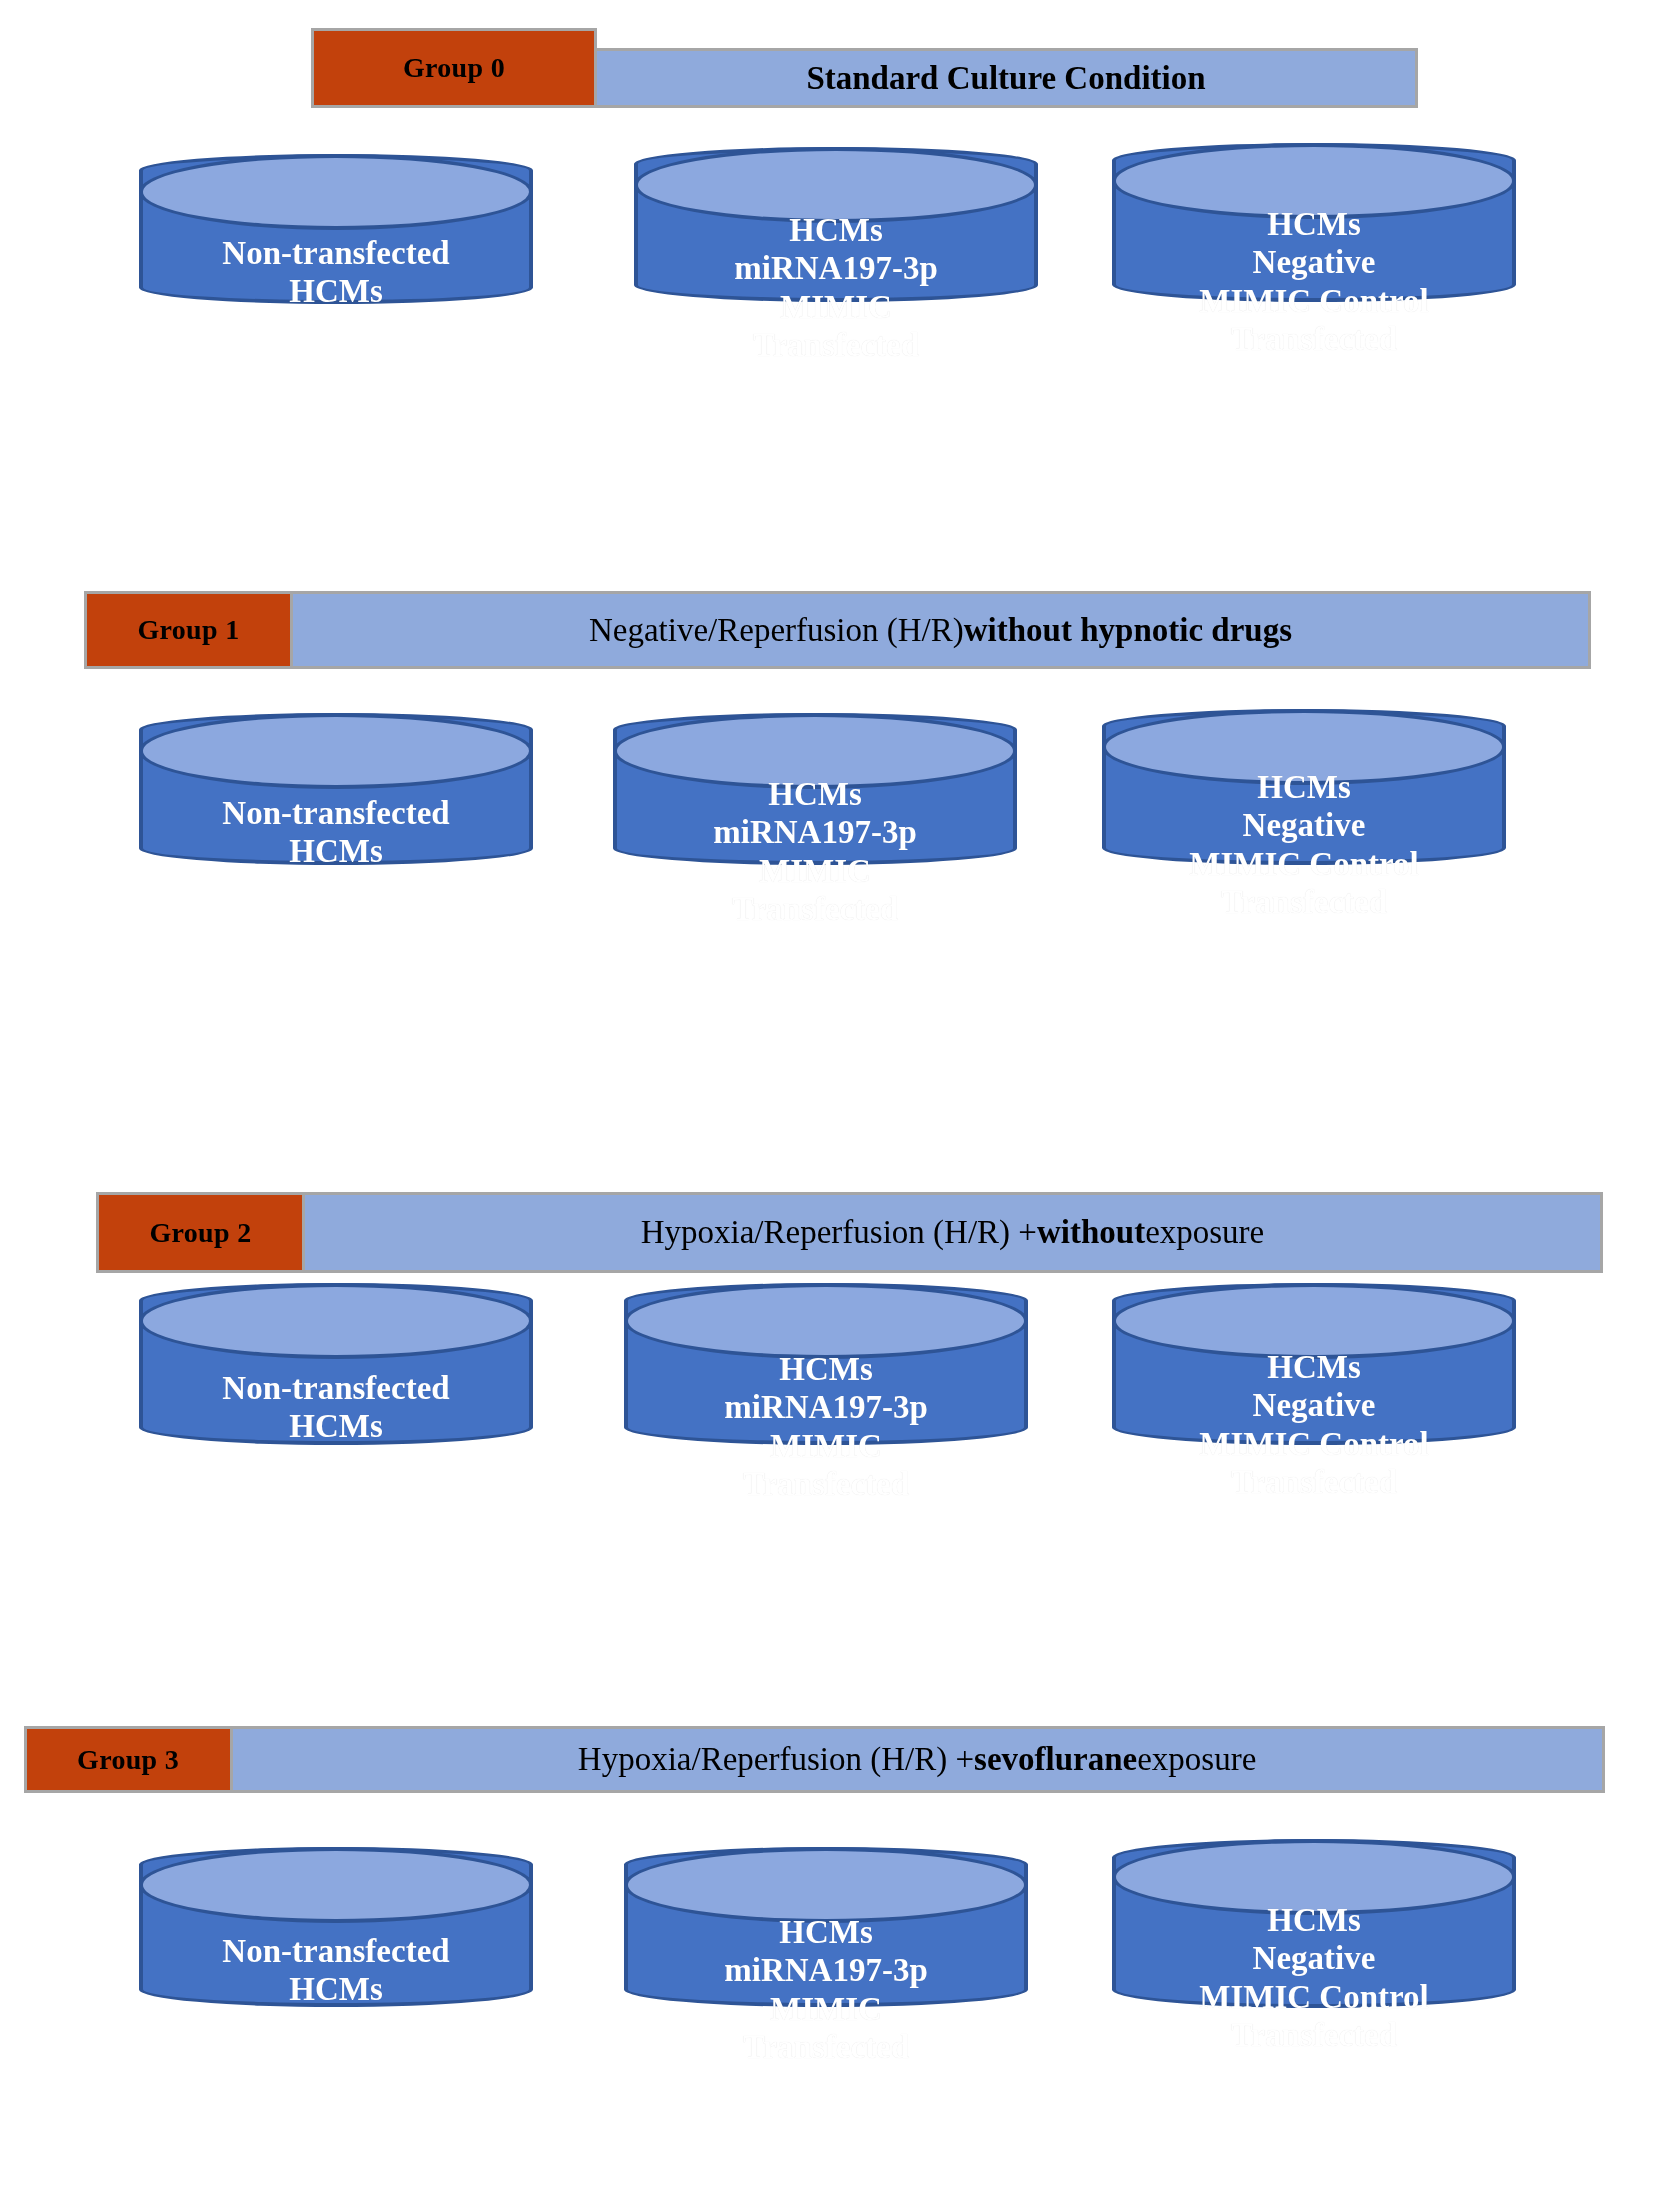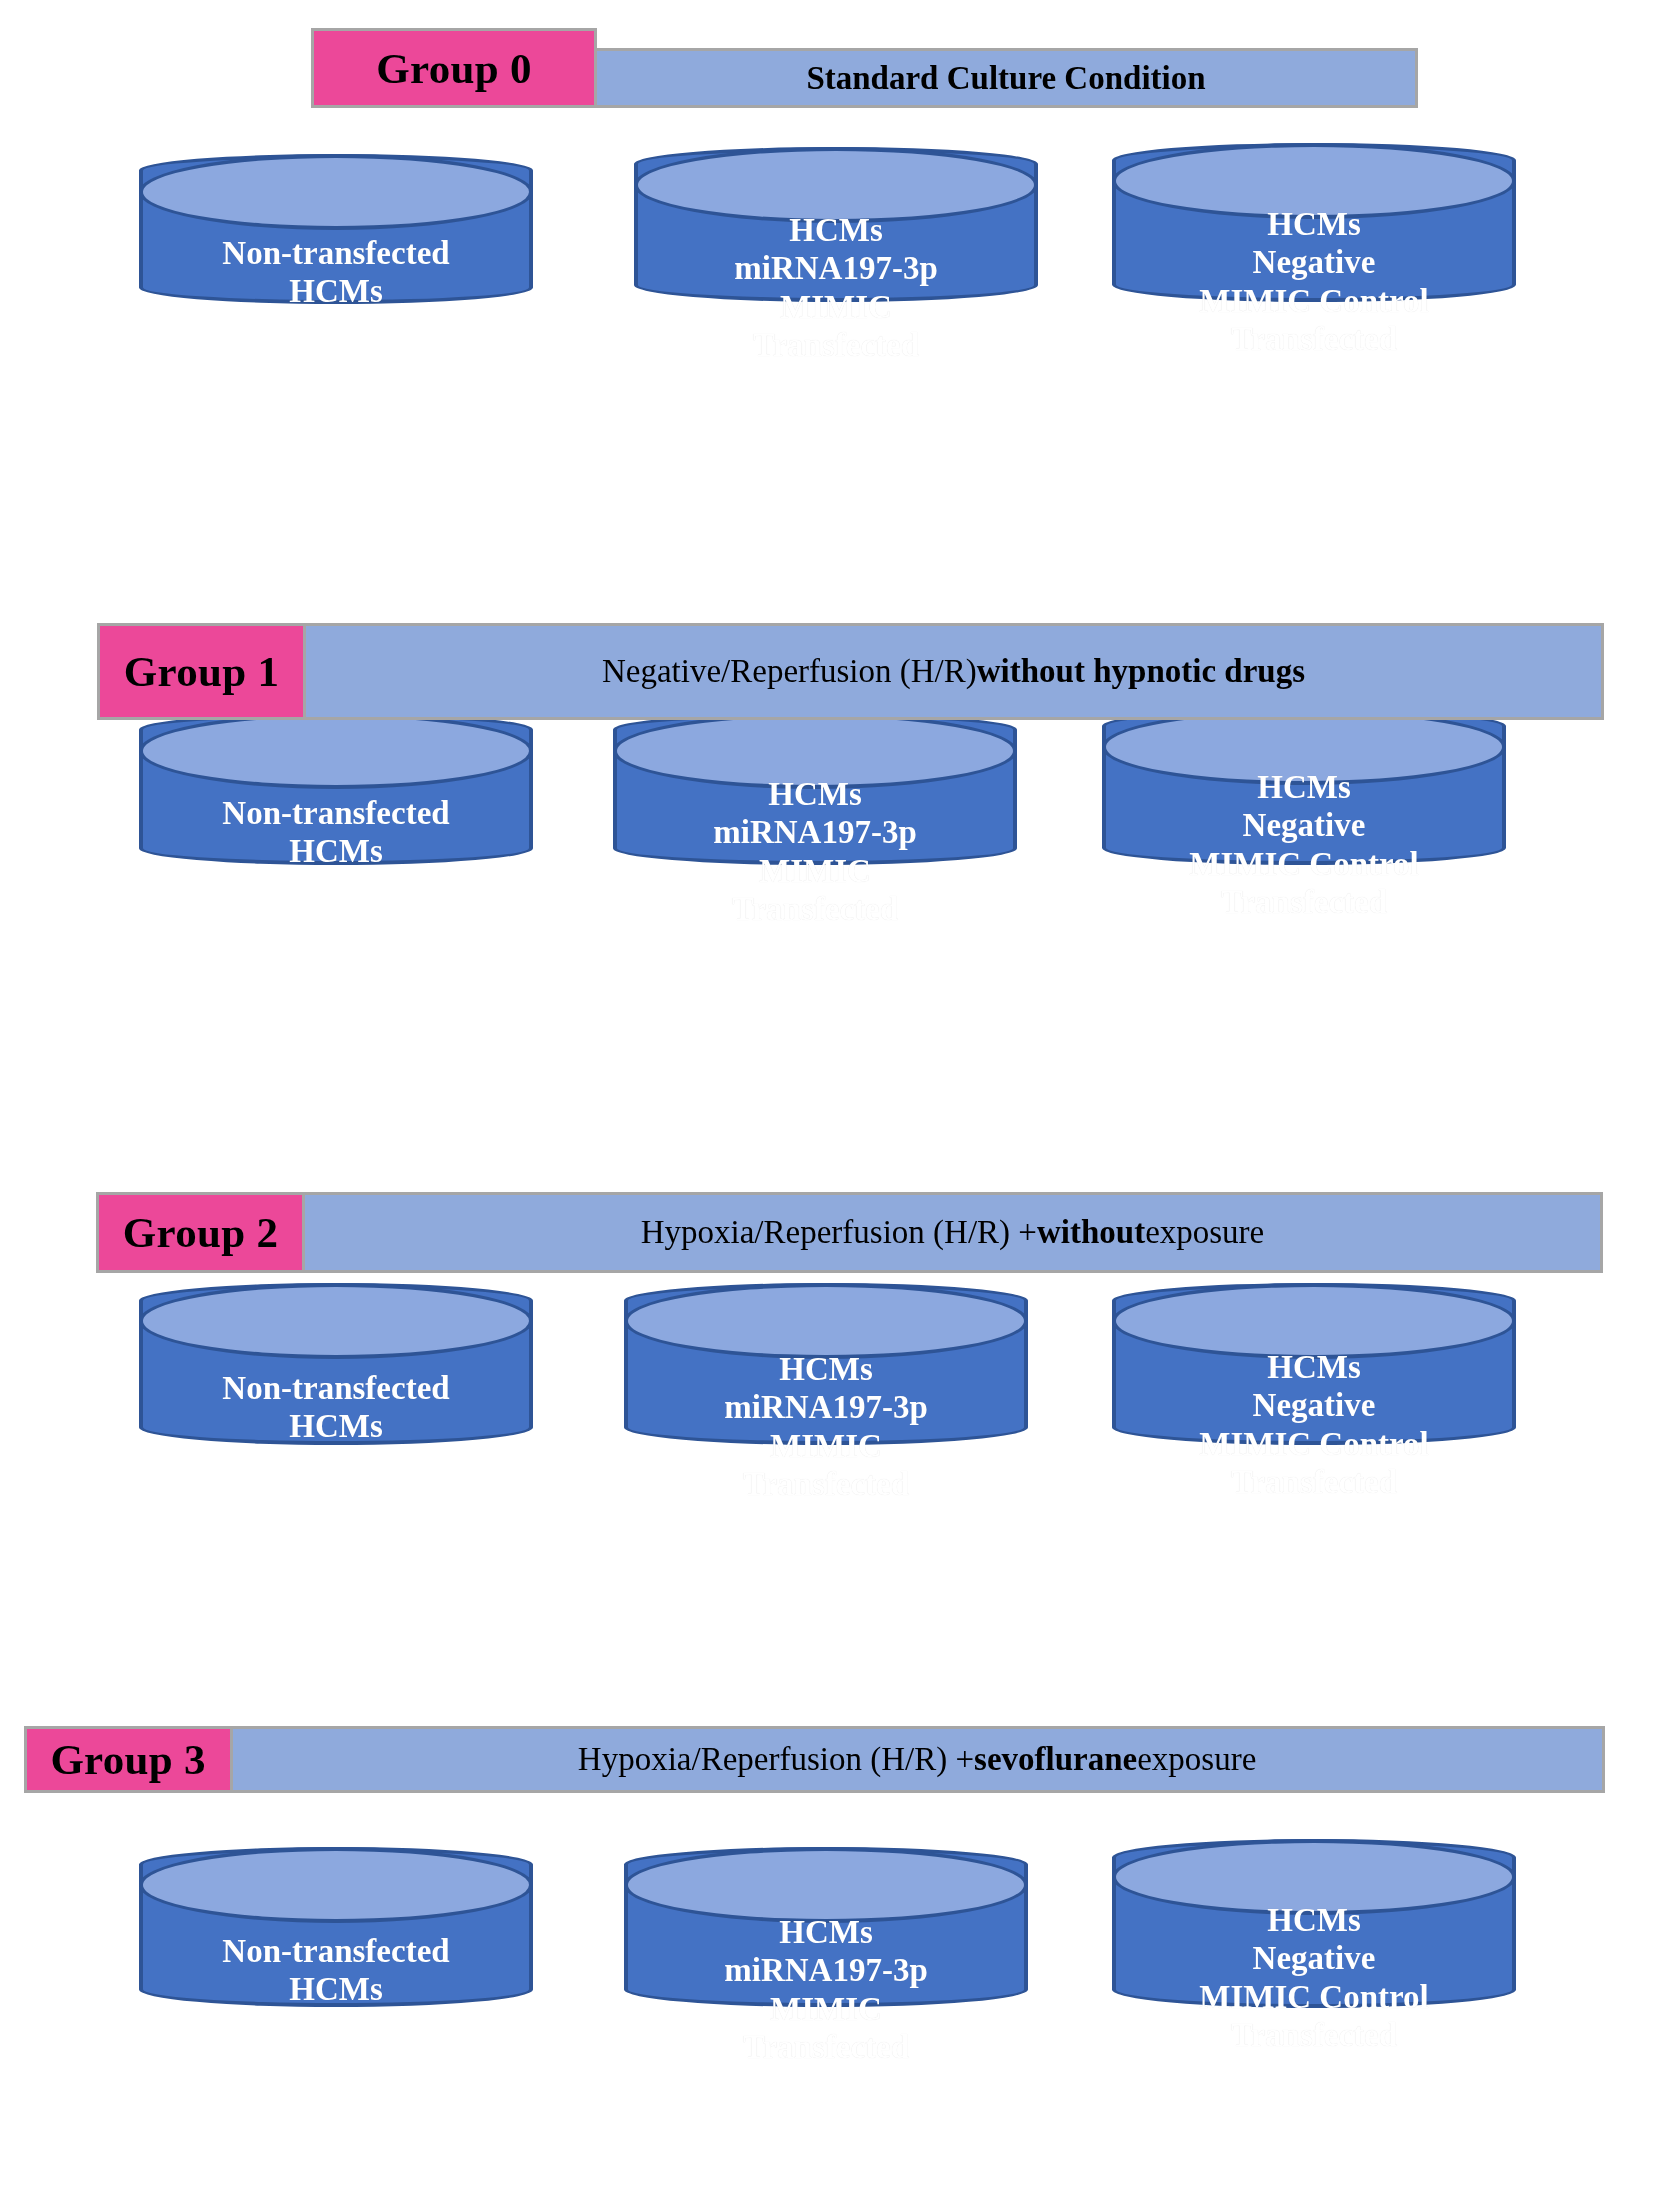--- a/index.html
+++ b/index.html
@@ -5,26 +5,26 @@
   html,body{margin:0;padding:0;background:#ffffff;}
   body{
     width:1677px;height:2194px;
     font-family:"Liberation Serif","DejaVu Serif",serif;
     position:relative;overflow:hidden;
   }
 
   
   .hdr{position:relative;height:81px;display:flex;align-items:stretch;}
   .hdr-label{
-    background:#ec4899;
+    background:#c2410c;
     border:3.4px solid #A6A6A6;
     display:flex;align-items:center;justify-content:center;
     box-sizing:border-box;
     font-weight:bold;
-    font-size:43px;
+    font-size:28px;
     color:#000000;
     letter-spacing:0.3px;
   }
   .hdr-bar{
     background:#8FAADC;
     border-top:3.4px solid #A6A6A6;
     border-right:3.4px solid #A6A6A6;
     border-bottom:3.4px solid #A6A6A6;
     box-sizing:border-box;
     display:flex;align-items:center;justify-content:center;
@@ -98,21 +98,21 @@
     <div class="cyl" style="left: 1112px; top: 143px; width: 404px; height: 159px; z-index: 1;">
       <div class="body"></div>
       <div class="top" style="height: 76px;"></div>
       <div class="txt" style="top: 62px; font-size: 33px; line-height: 1.16;">
         <div>HCMs</div>
         <div>Negative</div>
         <div>MIMIC Control</div>
         <div>Transfected</div>
       </div>
     </div>
-    <div class="hdr" style="position: absolute; left: 97px; top: 591px; height: 97px; z-index: 5; margin-top: 32px;">
+    <div class="hdr" style="position: absolute; left: 84px; top: 591px; height: 78px; z-index: 5;">
       <div class="hdr-label" style="width: 209px;">Group 1</div>
       <div class="hdr-bar" style="width: 1298px;">
         <span>Negative/Reperfusion (H/R) </span>
         <b>without hypnotic drugs</b>
         <span></span>
       </div>
     </div>
     <div class="cyl" style="left: 139px; top: 713px; width: 394px; height: 152px; z-index: 1;">
       <div class="body"></div>
       <div class="top" style="height: 76px;"></div>

